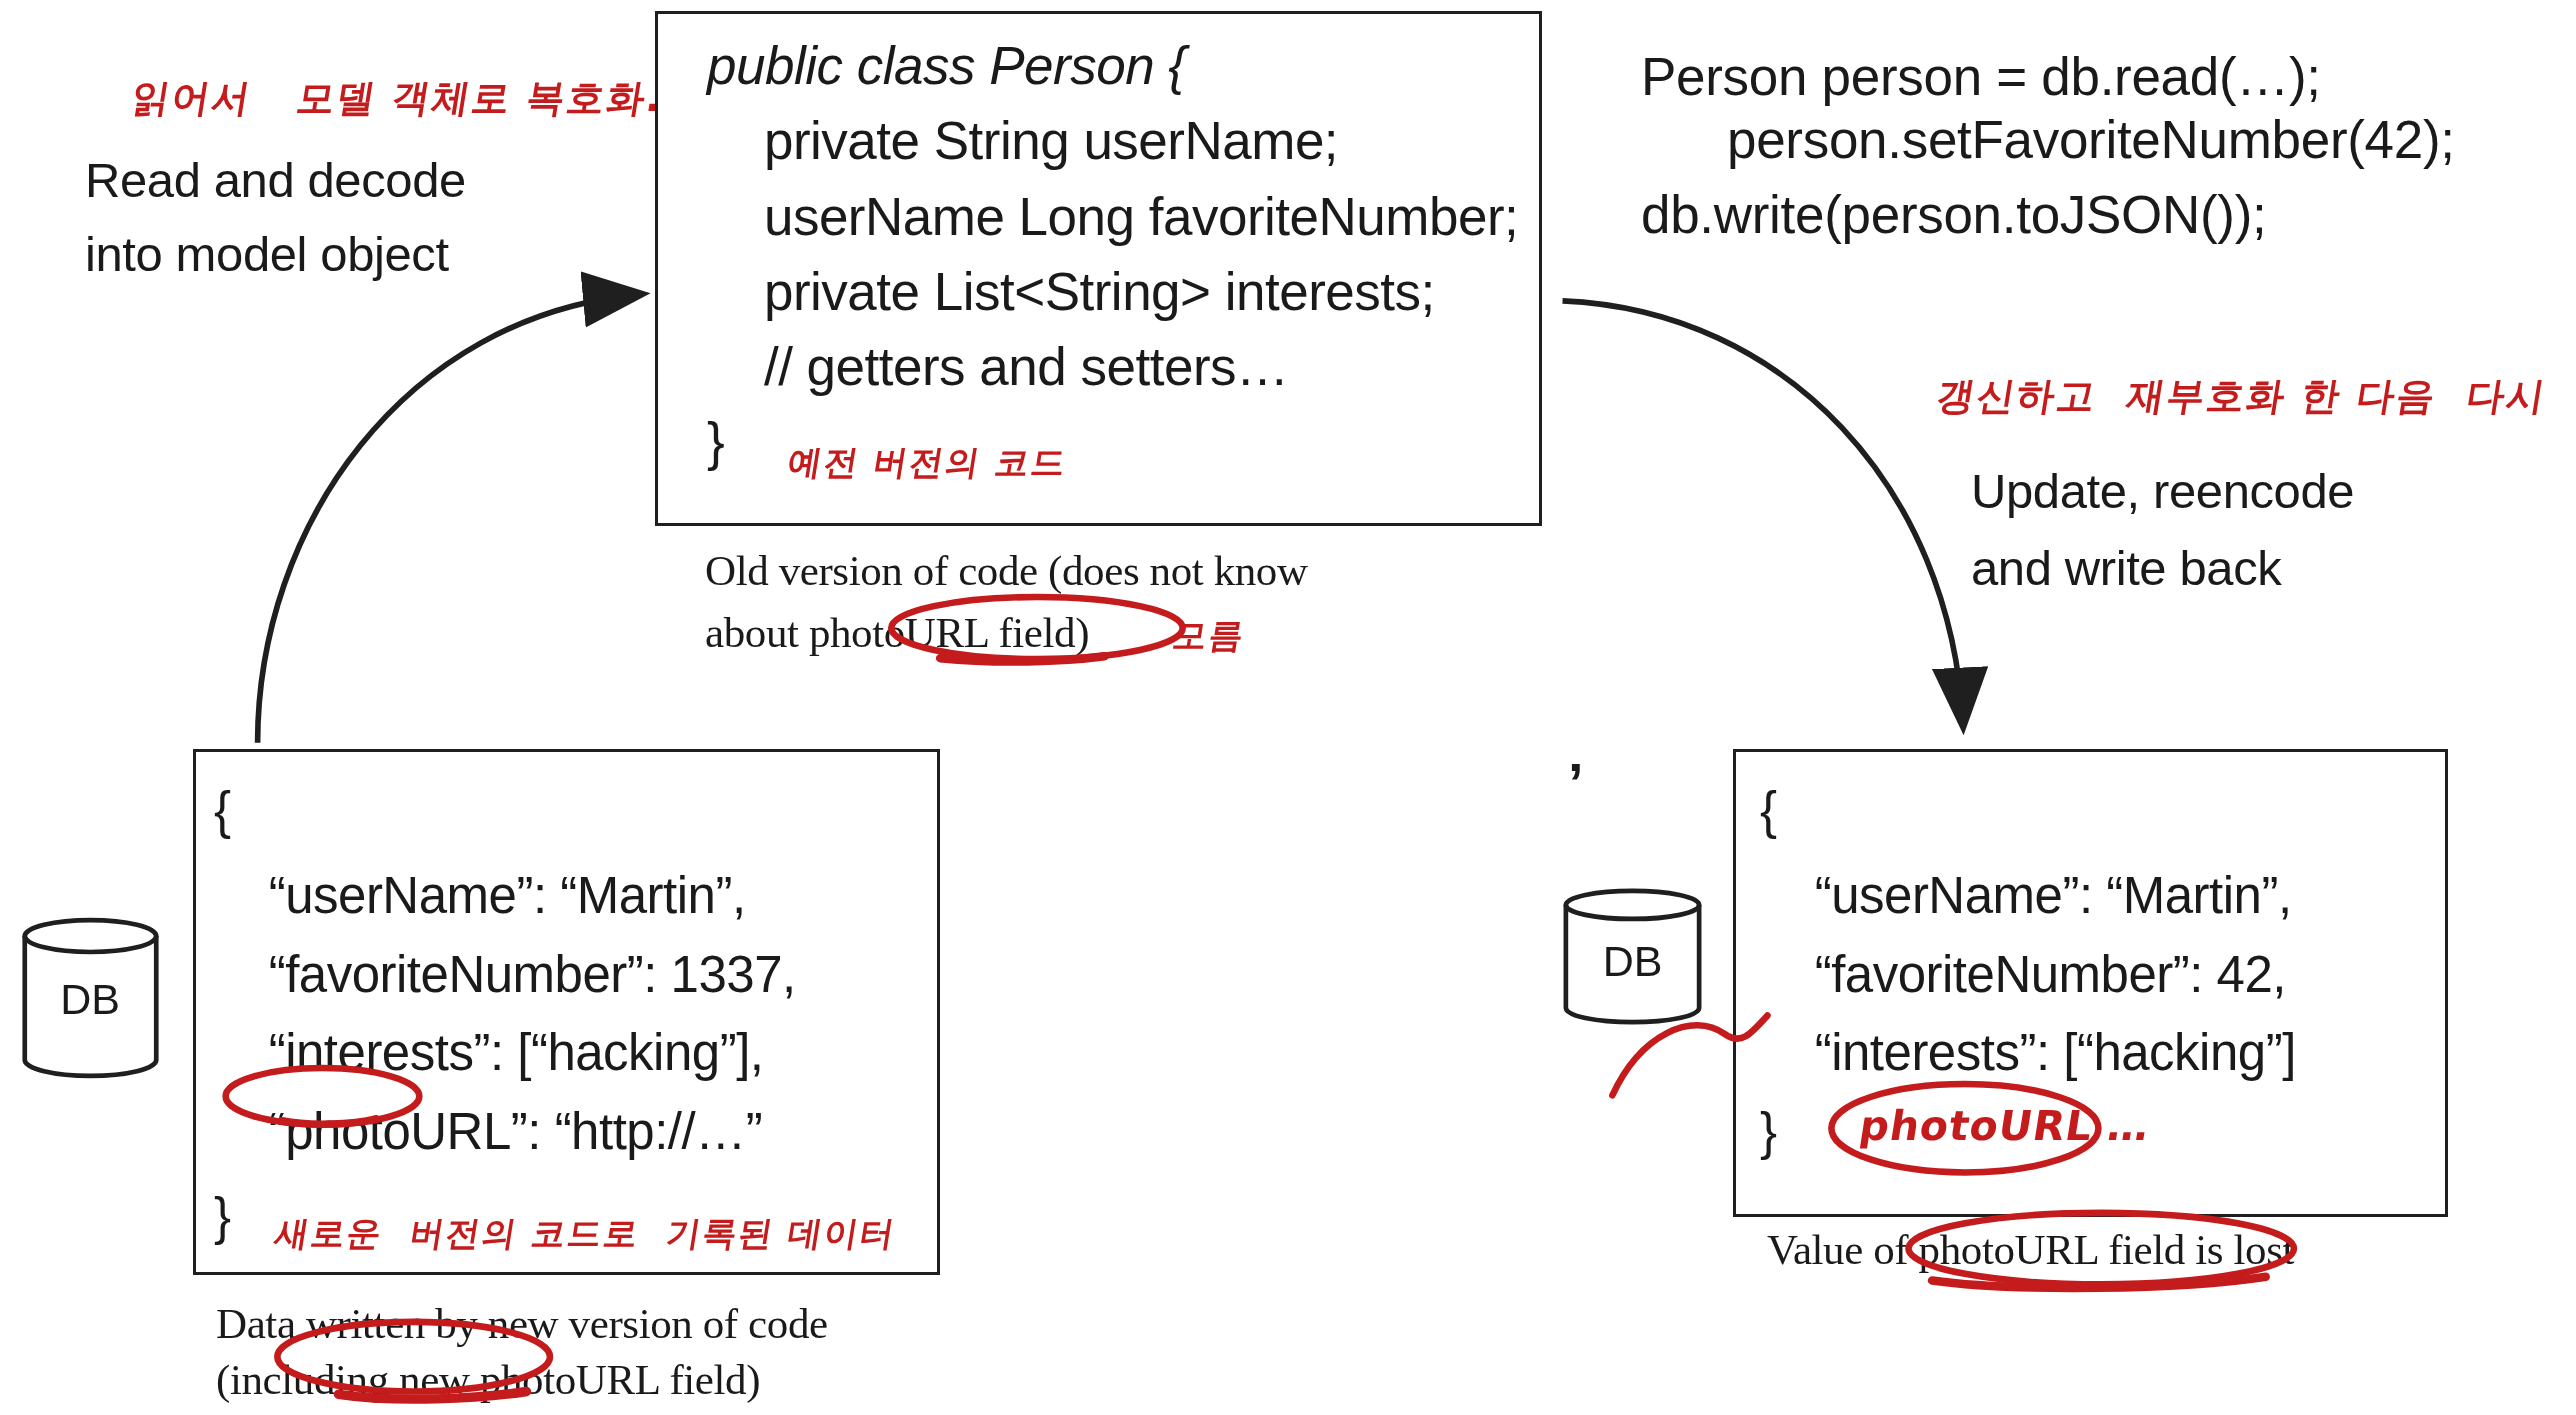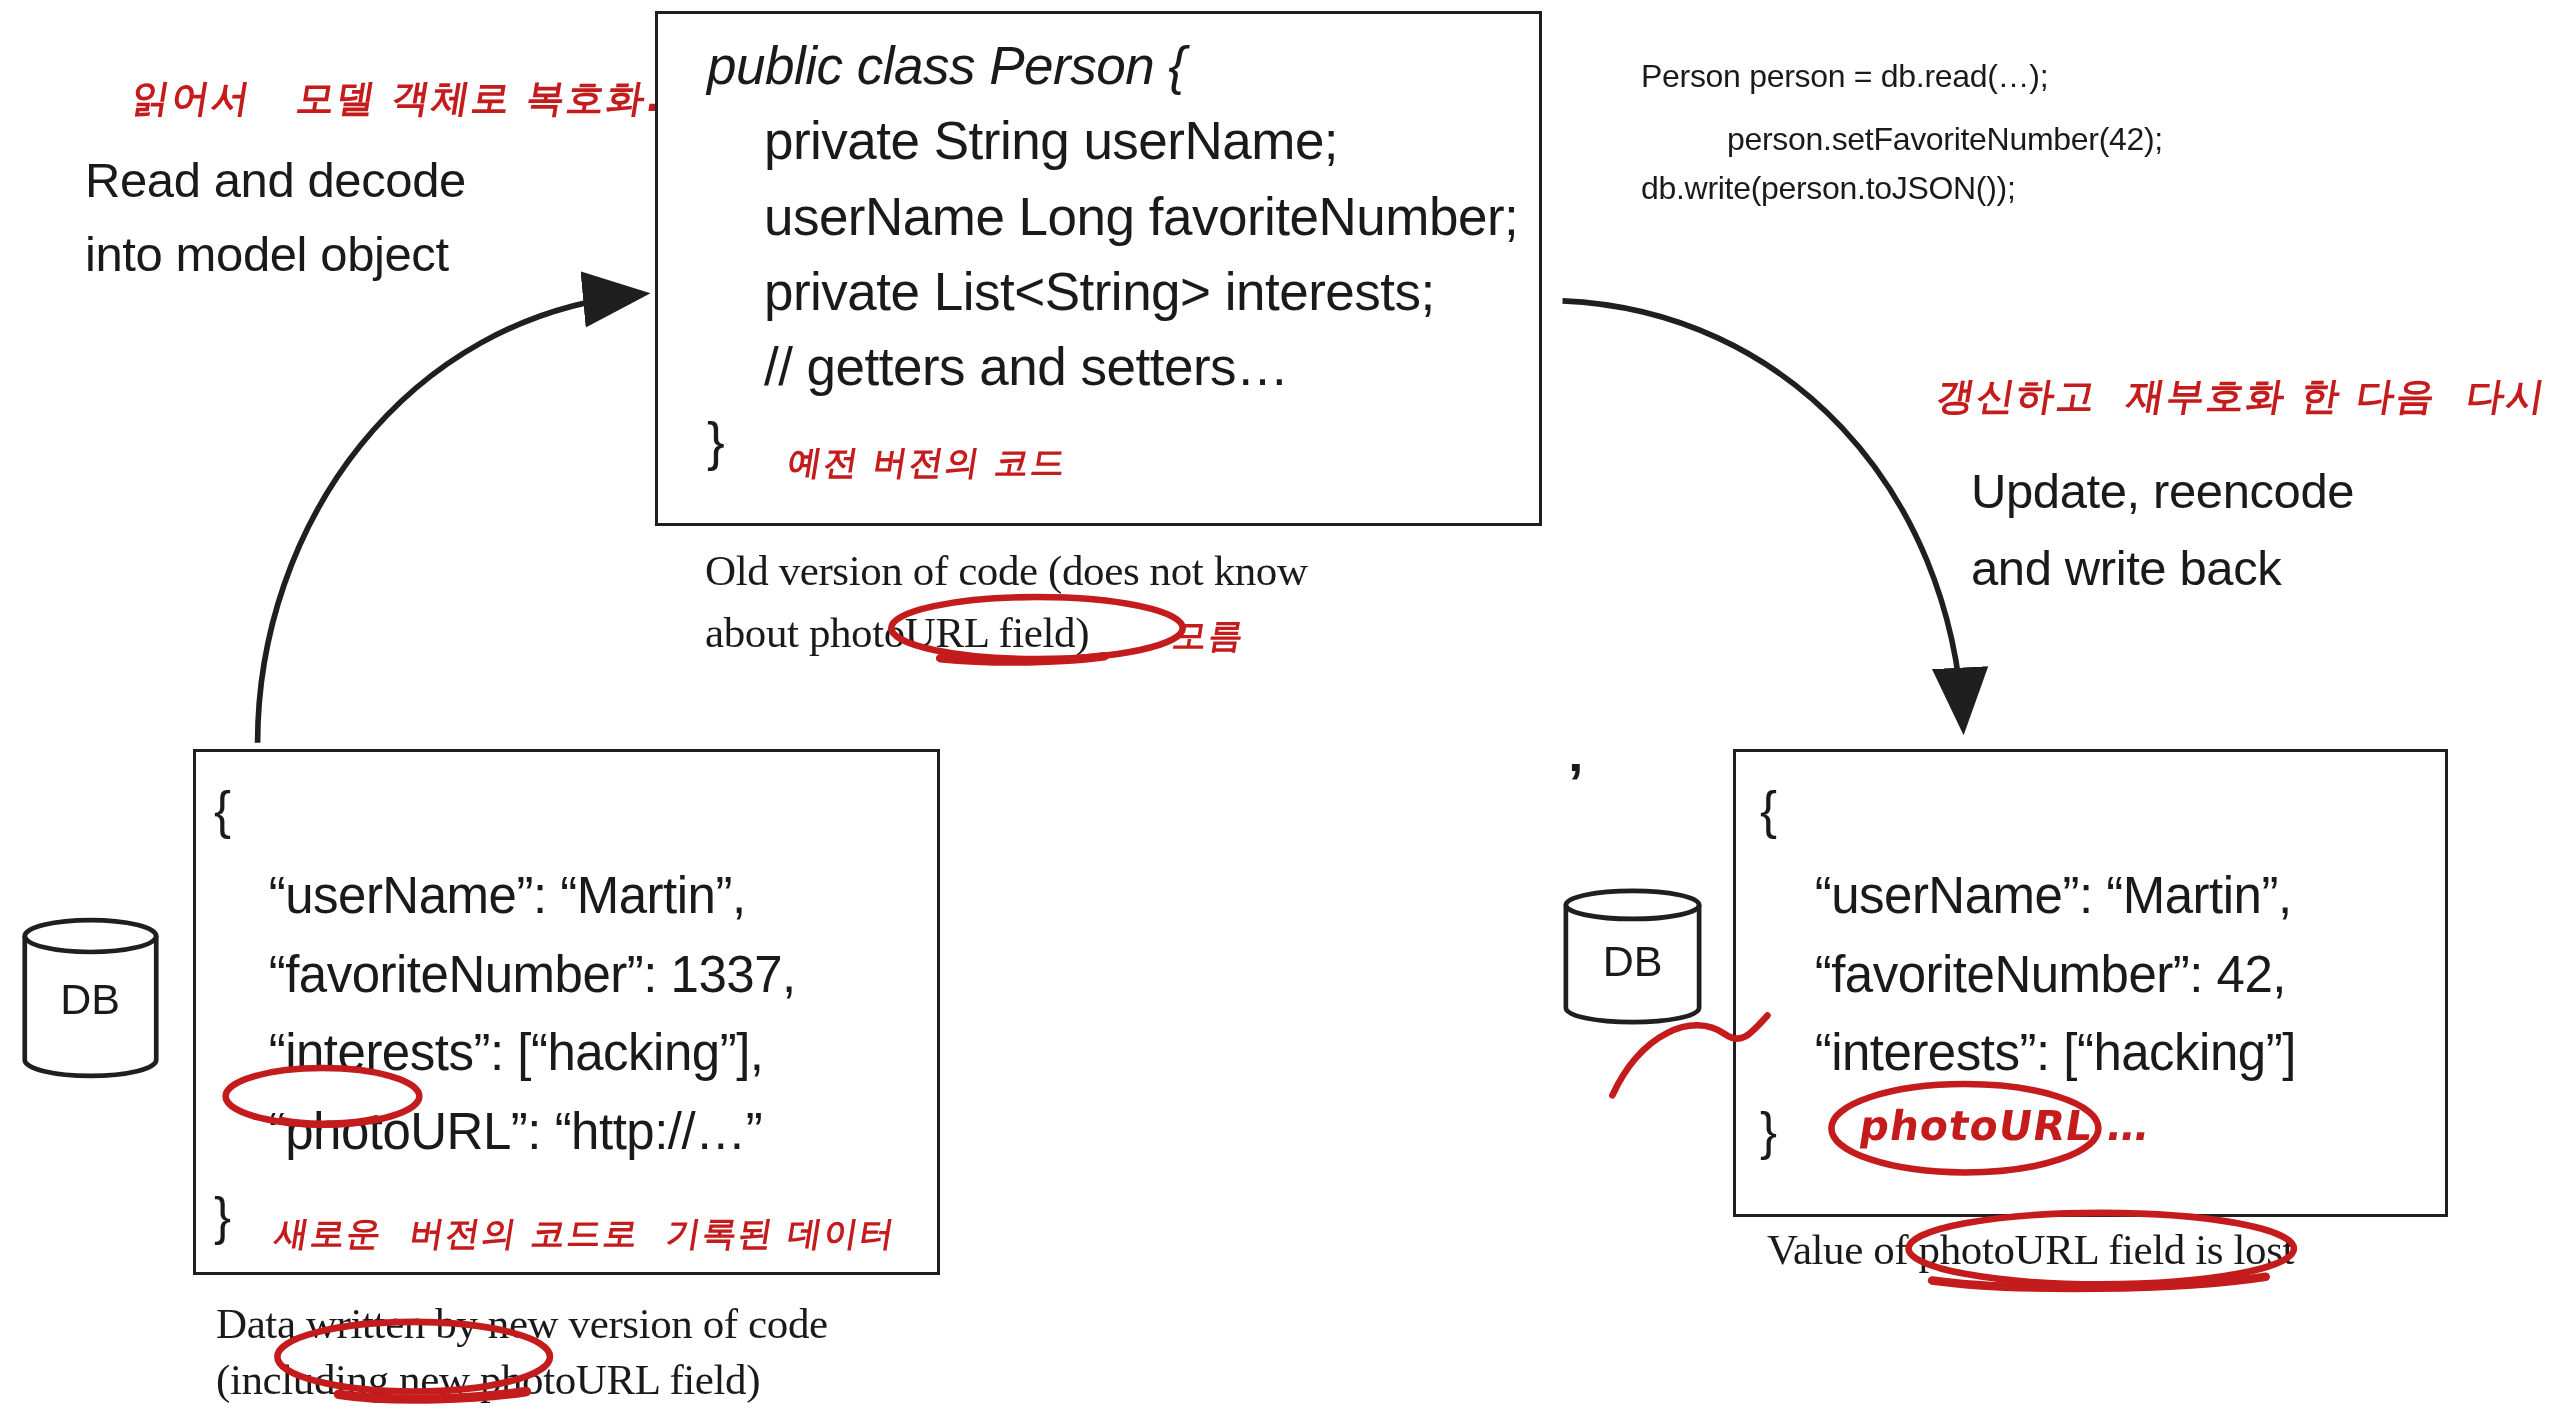--- a/index.html
+++ b/index.html
@@ -38,21 +38,21 @@
   }
   .caption{
     font-size:43px;
     line-height:55px;
     color:#1a1a1a;
     white-space:pre;
     letter-spacing:-0.4px;
     font-family:Liberation Serif, serif;
   }
   .snippet{
-    font-size:32px;
+    font-size:53px;
     line-height:49px;
     color:#1a1a1a;
     white-space:pre;
     letter-spacing:-0.3px;
   }
   .dblabel{
     font-size:43px;color:#1a1a1a;
     text-align:center;width:100%;
   }
   .hand{
@@ -86,21 +86,21 @@
 <div class="abs codetext" style="left:707px;top:404px;">}</div>
 
 <div class="abs hand hand-sm" style="left:788px;top:440px;">예전 버전의 코드</div>
 
 <div class="abs caption" style="left:705px;top:543px;">Old version of code (does not know</div>
 <div class="abs caption" style="left:705px;top:605px;">about photoURL field)</div>
 <div class="abs hand hand-sm" style="left:1173px;top:613px;">모름</div>
 
 <div class="abs snippet" style="left:1641px;top:52px;">Person person = db.read(…);</div>
 <div class="abs snippet" style="left:1727px;top:115px;">person.setFavoriteNumber(42);</div>
-<div class="abs snippet" style="left:1641px;top:164px;text-align:center;">db.write(person.toJSON());</div>
+<div class="abs snippet" style="left:1641px;top:190px;text-align:center;">db.write(person.toJSON());</div>
 
 <div class="abs hand" style="left:1937px;top:371px;">갱신하고  재부호화 한 다음  다시  기록</div>
 
 <div class="abs label" style="left:1971px;top:461px;">Update, reencode</div>
 <div class="abs label" style="left:1971px;top:538px;">and write back</div>
 
 <div class="abs" style="left:20.7px;top:917px;width:139px;height:162px;">
   <svg width="139" height="162" viewBox="0 0 148 172">
     <ellipse cx="74" cy="20" rx="70" ry="17" fill="#fff" stroke="#1f1f1f" stroke-width="5"></ellipse>
     <path d="M4 20 L4 152" fill="none" stroke="#1f1f1f" stroke-width="5"></path>

